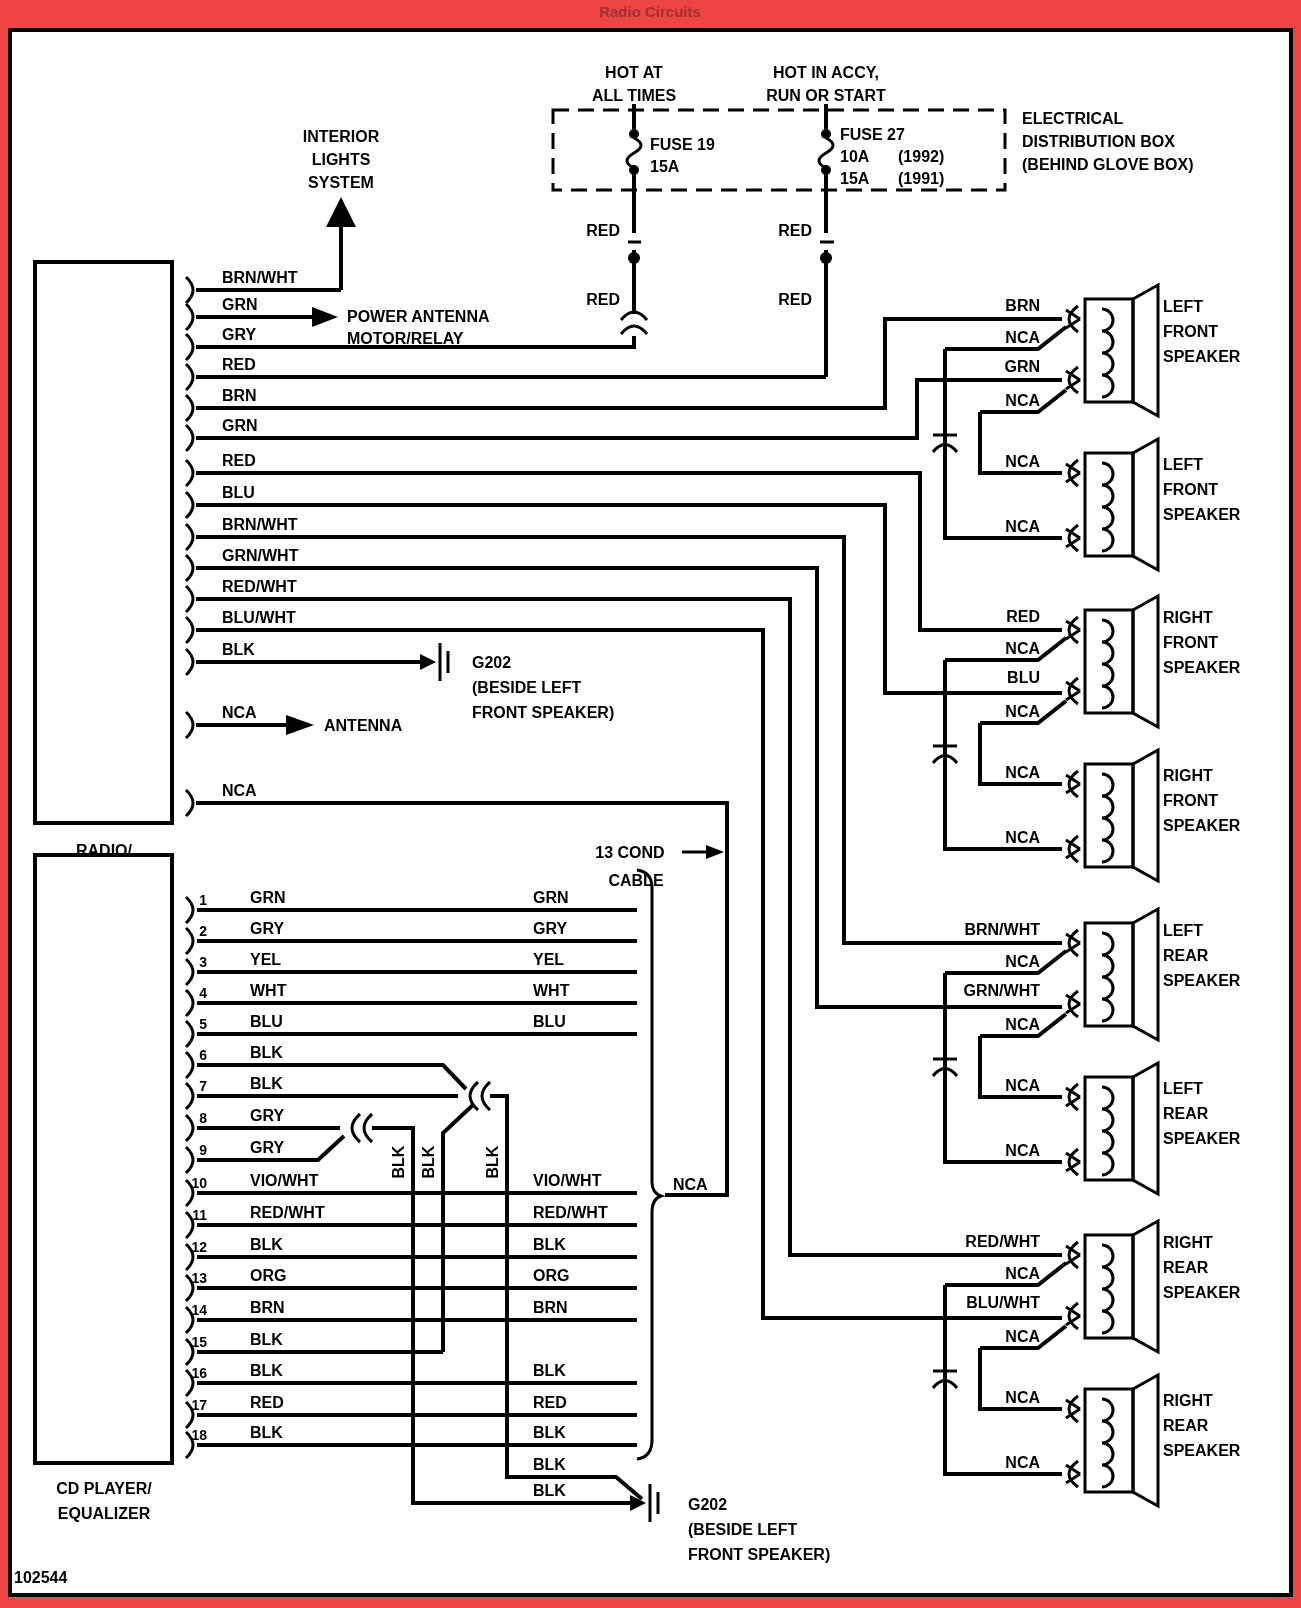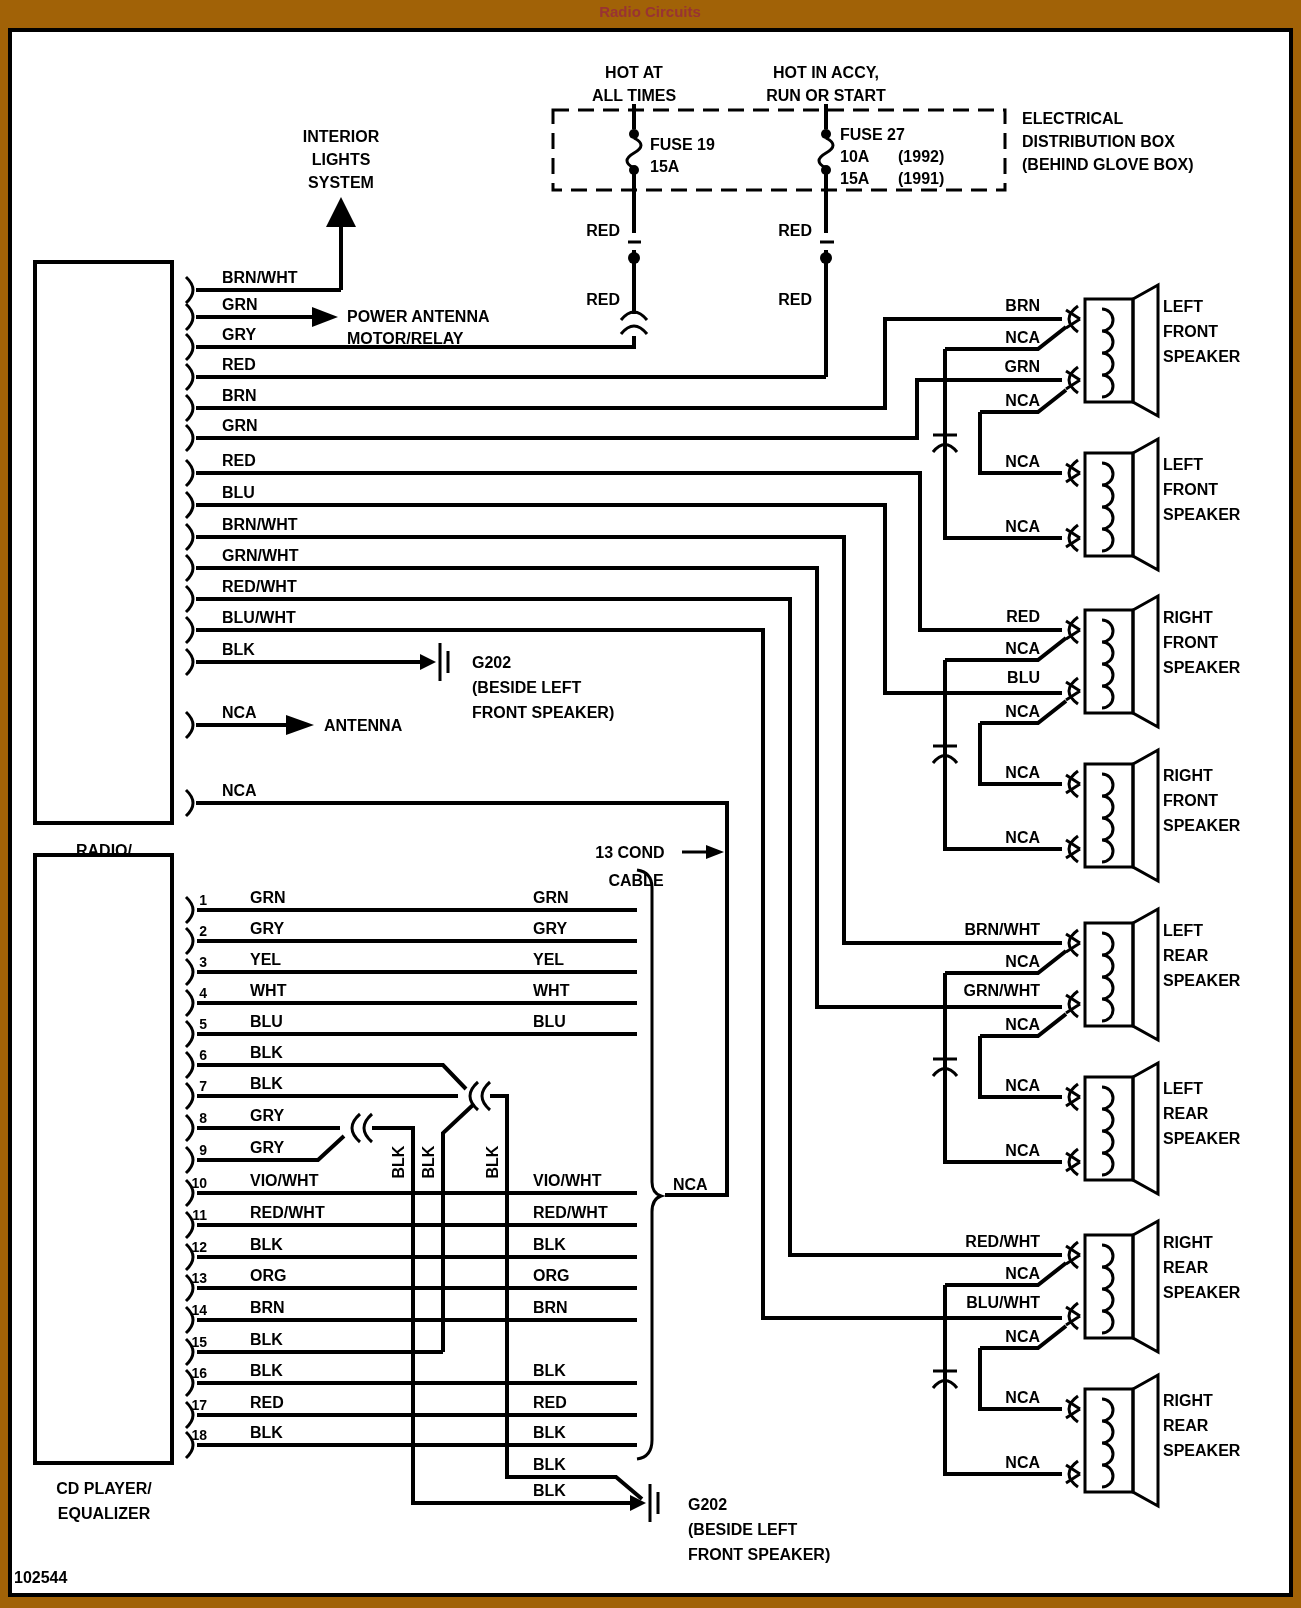--- a/index.html
+++ b/index.html
@@ -1,16 +1,16 @@
 <!DOCTYPE html>
 <html><head>
 <meta charset="utf-8">
 <style>
   html,body{margin:0;padding:0;background:#fff;}
-  .page{position:relative;width:1301px;height:1608px;background:#a16207;}
+  .page{position:relative;width:1301px;height:1608px;background:#ef4444;}
   svg{display:block;}
   text{font-family:"Liberation Sans","DejaVu Sans",sans-serif;font-size:16px;font-weight:bold;fill:#000;}
   .title{font-size:15px;fill:#993333;}
   .pn{font-size:14px;}
   .mid{text-anchor:middle;}
   .end{text-anchor:end;}
   .w4{stroke:#000;stroke-width:4;fill:none;}
   .w3{stroke:#000;stroke-width:3;fill:none;}
   .box{fill:#fff;stroke:#000;stroke-width:4;}
   .dashbox{fill:none;stroke:#000;stroke-width:3;stroke-dasharray:16 9;}

